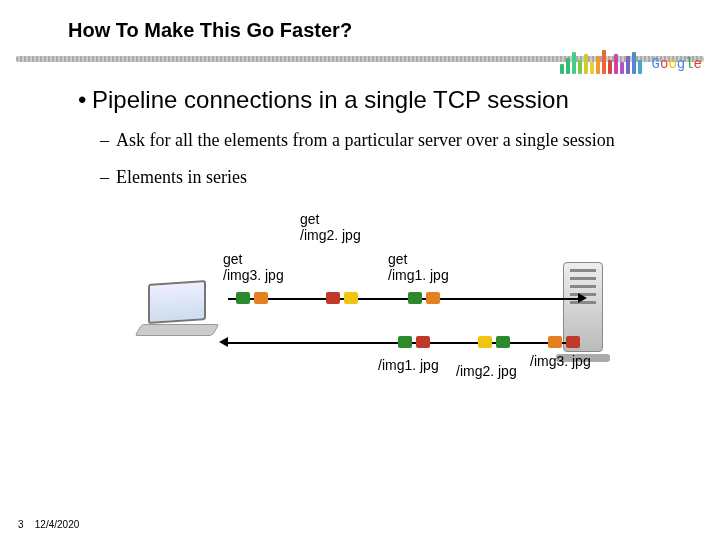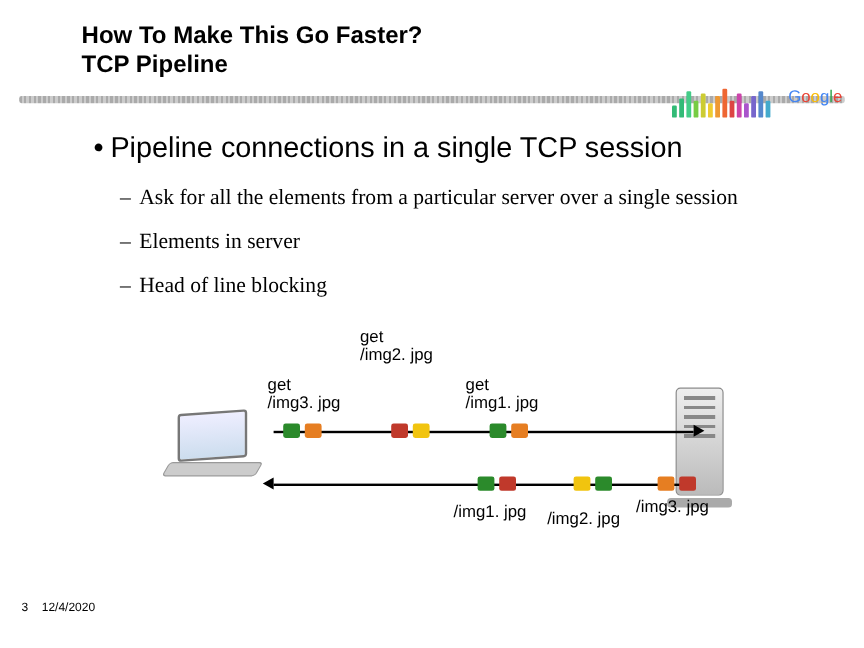--- a/index.html
+++ b/index.html
@@ -20,22 +20,22 @@
     width: 100%;
     background: repeating-linear-gradient(90deg,#aaa 0 2px,#ccc 2px 4px);
     border-radius: 2px;
     position: absolute; top: 8px; left: 0;
   }
   .spectrum {
     position: absolute; right: 62px; top: 0; height: 26px; display: flex; align-items: flex-end; gap: 2px;
   }
   .spectrum span { width: 4px; display: inline-block; border-radius: 1px; }
   .logo {
-    position: absolute; right: 18px; top: 72px;
-    font-size: 14px; font-family: Liberation Sans, sans-serif; margin-left: 31px;
+    position: absolute; right: 18px; top: 56px;
+    font-size: 14px; font-family: Liberation Mono, monospace; margin-left: 31px;
   }
   .logo .g1{color:#4285F4}.logo .g2{color:#EA4335}.logo .g3{color:#FBBC05}
   .logo .g4{color:#4285F4}.logo .g5{color:#34A853}.logo .g6{color:#EA4335}
   .content { padding: 14px 40px 0 68px; }
   .bullet1 { font-size: 24px; margin-left: 10px; padding-left: 14px; position: relative; line-height: 1.3; }
   .bullet1::before { content: "•"; position: absolute; left: 0; top: 0; }
   .sub-list { margin: 14px 0 0 32px; font-family: Liberation Serif, serif; }
   .bullet2 { font-size: 18px; position: relative; padding-left: 16px; line-height: 1.25; margin-bottom: 14px; }
   .bullet2::before { content: "–"; position: absolute; left: 0; top: 0; }
 
@@ -51,30 +51,29 @@
 
   .wire { position:absolute; height:2px; background:#000; }
   .arrow-r { position:absolute; width:0;height:0;border-top:5px solid transparent;border-bottom:5px solid transparent;border-left:9px solid #000; }
   .arrow-l { position:absolute; width:0;height:0;border-top:5px solid transparent;border-bottom:5px solid transparent;border-right:9px solid #000; }
 
   .pkt { position:absolute; width:14px; height:12px; border-radius:2px; }
   .pkt.g{background:#2b8a2b}.pkt.o{background:#e67e22}.pkt.r{background:#c0392b}.pkt.y{background:#f1c40f}
 
   .lbl { position:absolute; font-size:14px; line-height:1.1; }
 
-  .footer { position:absolute; left:18px; bottom:28px; font-size:10px; }
+  .footer { position:absolute; left:18px; bottom:10px; font-size:10px; }
   .footer .pg { display:inline-block; width:14px; }
 </style>
 </head>
 <body>
 <div class="slide">
 
   <div class="title-block">
     <div>How To Make This Go Faster?</div>
-    <div>TCP Pipeline</div>
   </div>
 
   <div class="divider-wrap">
     <div class="divider-line"></div>
     <div class="spectrum">
       <span style="height:10px;background:#3b7"></span>
         <span style="height:16px;background:#3b7"></span>
       <span style="height:22px;background:#4c8"></span>
         <span style="height:14px;background:#7c4"></span>
       <span style="height:20px;background:#cc3"></span>
@@ -91,22 +90,21 @@
   </div>
 
   <div class="logo">
     <span class="g1">G</span><span class="g2">o</span><span class="g3">o</span><span class="g4">g</span><span class="g5">l</span><span class="g6">e</span>
   </div>
 
   <div class="content">
     <div class="bullet1">Pipeline connections in a single TCP session</div>
     <div class="sub-list">
       <div class="bullet2">Ask for all the elements from a particular server over a single session</div>
-      <div class="bullet2">Elements in server</div>
-      <div class="bullet2">Head of line blocking</div>
+      <div class="bullet2">Elements in series</div>
     </div>
 
     <div class="diagram">
 
       <div class="laptop">
         <div class="laptop-screen"></div>
           <div class="laptop-base"></div>
       </div>
 
       <div class="srv">

